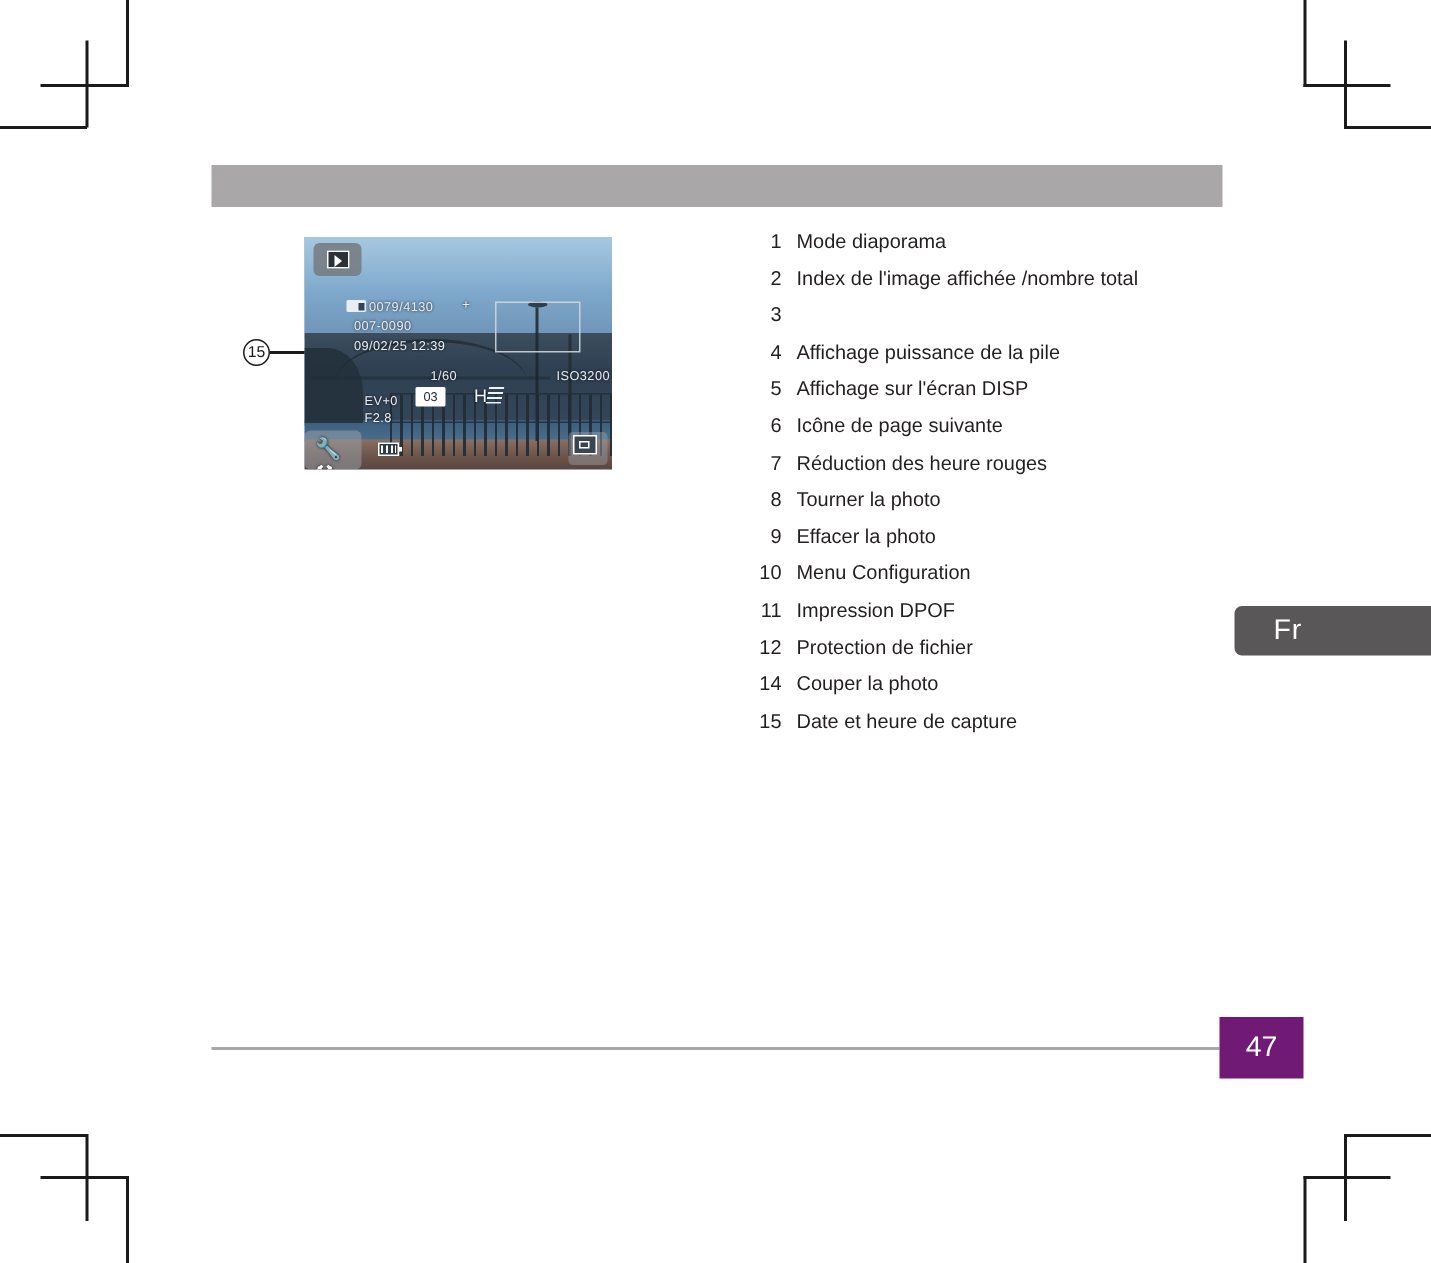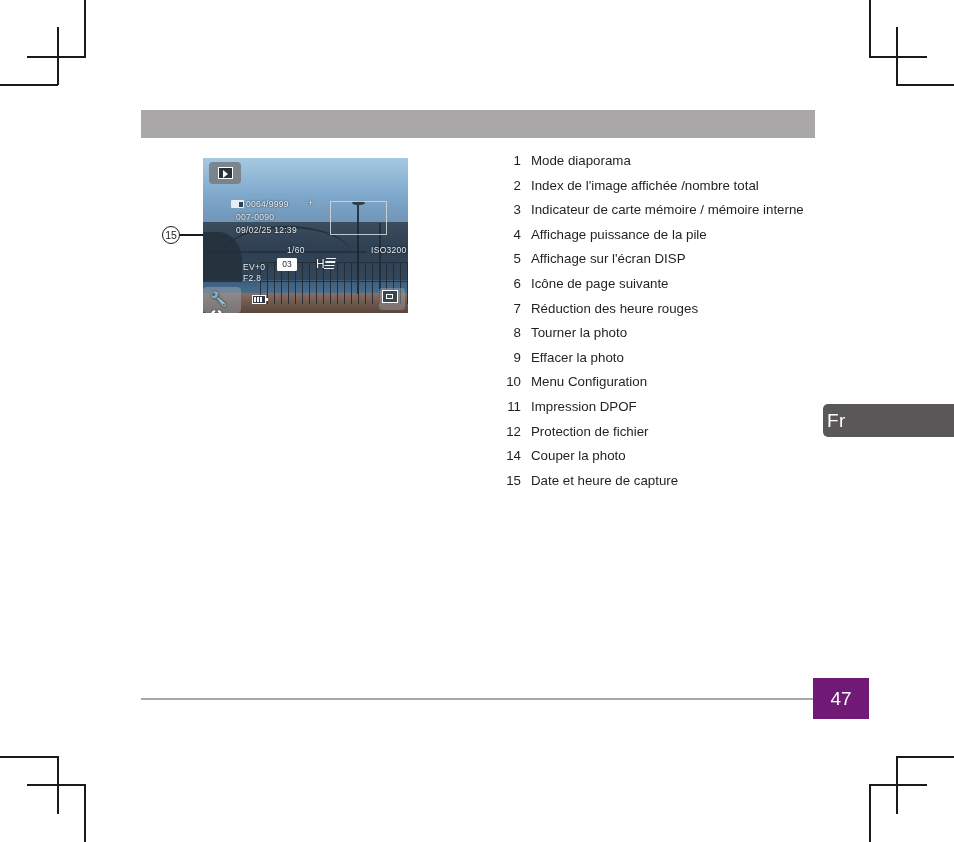--- a/index.html
+++ b/index.html
@@ -46,21 +46,21 @@
     position: absolute;
     left: 823px;
     top: 404px;
     width: 131px;
     height: 33px;
     background: #595757;
     border-radius: 5px 0 0 5px;
     color: #ffffff;
     font-size: 19px;
     line-height: 33px;
-    padding-left: 4px;
+    padding-left: 26px;
     box-sizing: border-box;
     letter-spacing: 0.5px;
   }
 
   
   #page-rule {
     position: absolute;
     left: 141px;
     top: 698px;
     width: 672px;
@@ -471,21 +471,21 @@
   <div id="lcd-pole2"></div>
   <div id="lcd-railing"></div>
   <div id="lcd-railing-rail"></div>
   <div id="lcd-cropframe"></div>
 
   <div id="lcd-playback-badge">
     <div id="lcd-playback-icon"></div>
   </div>
 
   <div id="lcd-card-icon"></div>
-  <div class="lcd-txt" id="lcd-count">0064/9999</div>
+  <div class="lcd-txt" id="lcd-count">0079/4130</div>
   <div class="lcd-txt" id="lcd-plus">+</div>
   <div class="lcd-txt" id="lcd-filenumber">007-0090</div>
   <div class="lcd-txt" id="lcd-datetime">09/02/25  12:39</div>
   <div class="lcd-txt" id="lcd-aperture">F2.8</div>
   <div class="lcd-txt" id="lcd-shutter">1/60</div>
   <div class="lcd-txt" id="lcd-iso">ISO3200</div>
   <div class="lcd-txt" id="lcd-ev">EV+0</div>
 
   <div id="lcd-dpof-icon"></div>
   <div id="lcd-dpof-count">03</div>
@@ -508,21 +508,20 @@
   <div class="legend-row">
     <span class="legend-num">1</span>
     <span class="legend-label">Mode diaporama</span>
   </div>
   <div class="legend-row">
     <span class="legend-num">2</span>
     <span class="legend-label">Index de l'image affichée /nombre total</span>
   </div>
   <div class="legend-row">
     <span class="legend-num">3</span>
-    <span class="legend-label">Indicateur de carte mémoire / mémoire interne</span>
   </div>
   <div class="legend-row">
     <span class="legend-num">4</span>
     <span class="legend-label">Affichage puissance de la pile</span>
   </div>
   <div class="legend-row">
     <span class="legend-num">5</span>
     <span class="legend-label">Affichage sur l'écran DISP</span>
   </div>
   <div class="legend-row">

